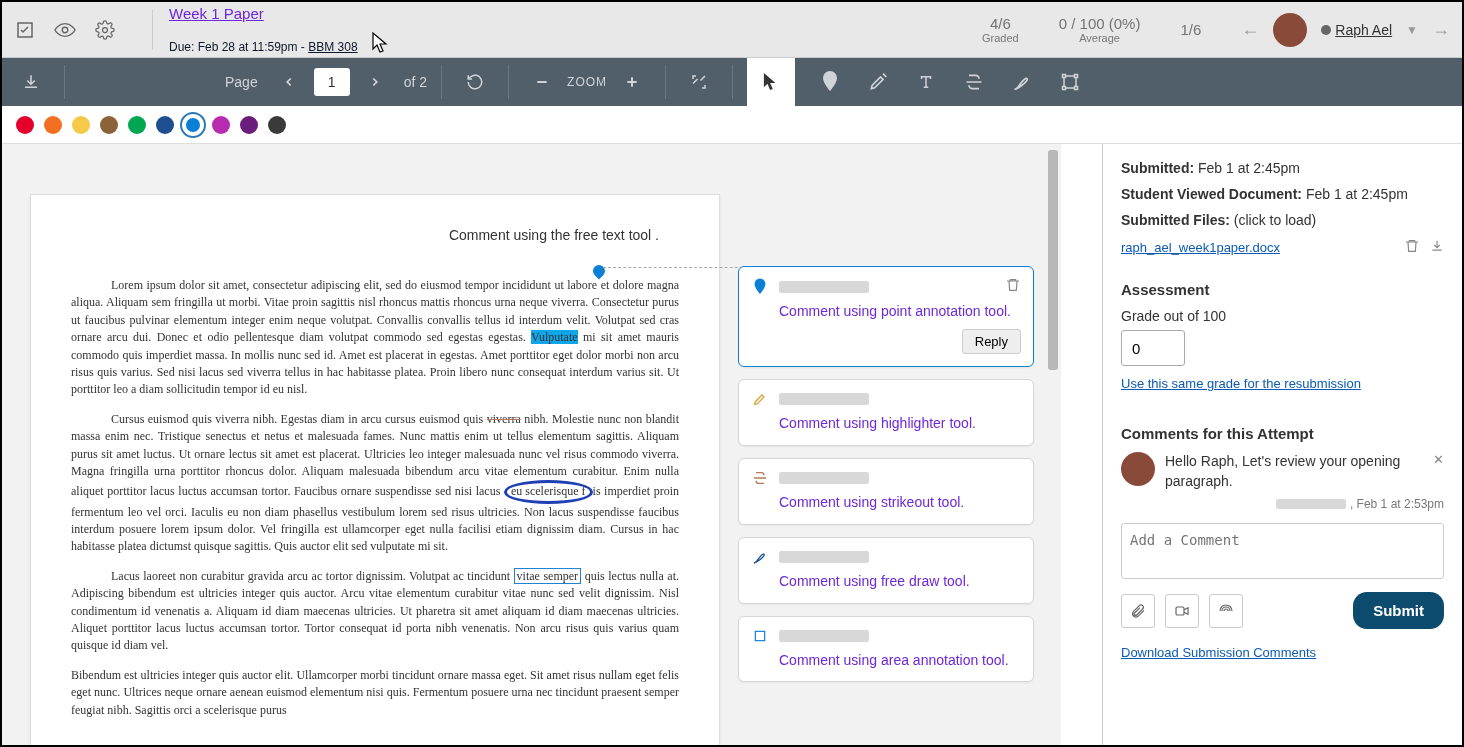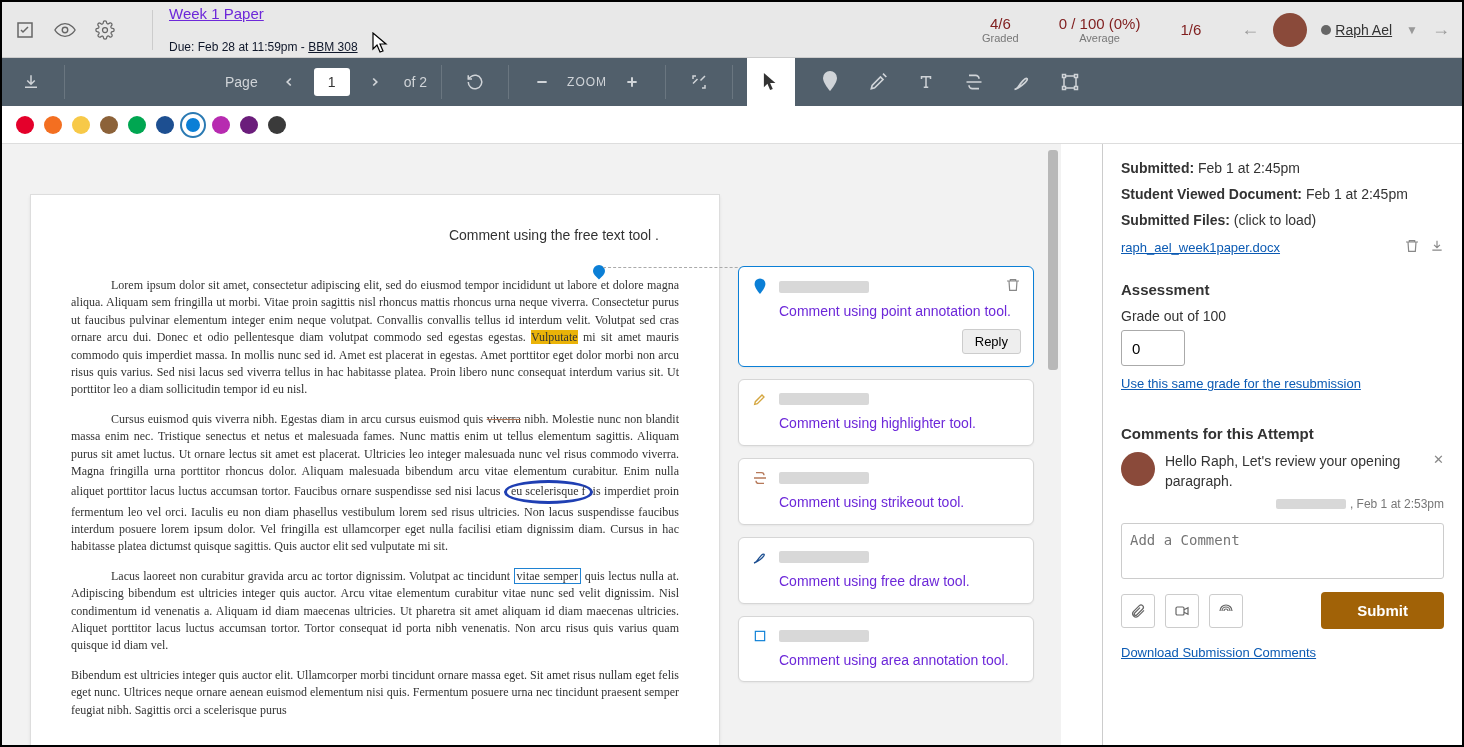--- a/index.html
+++ b/index.html
@@ -8,21 +8,21 @@
   
   .top-header { height: 56px; background: #e8e8e8; display: flex; align-items: center; padding: 0 12px; border-bottom: 1px solid #ccc; }
   .top-left-icons { display: flex; gap: 18px; align-items: center; margin-right: 20px; }
   .icon-btn { width: 22px; height: 22px; display: flex; align-items: center; justify-content: center; cursor: pointer; color: #666; }
   .title-block { display: flex; flex-direction: column; }
   .assign-title { color: #6d28d9; text-decoration: underline; font-size: 15px; cursor: pointer; }
   .due-line { font-size: 12px; color: #0f172a; margin-top: 18px; }
   .due-line .course { text-decoration: underline; cursor: pointer; }
   .header-stats { margin-left: auto; display: flex; gap: 40px; align-items: center; }
   .stat { text-align: center; }
-  .stat .num { font-size: 15px; color: #7f1d1d; }
+  .stat .num { font-size: 15px; color: #737373; }
   .stat .lbl { font-size: 11px; color: #777; }
   .nav-student { display: flex; align-items: center; gap: 14px; margin-left: 40px; }
   .avatar { width: 34px; height: 34px; border-radius: 50%; background: #8a4a3a; display: flex; align-items: center; justify-content: center; color: #fff; font-size: 12px; }
   .student-name { text-decoration: underline; color: #333; cursor: pointer; font-size: 14px; }
   .arrow { color: #999; cursor: pointer; font-size: 18px; }
   .dropdown-caret { color: #999; cursor: pointer; font-size: 12px; }
   .status-dot { width: 10px; height: 10px; border-radius: 50%; background: #666; display: inline-block; margin-right: 4px; }
   
   
   .toolbar { height: 48px; background: #515f6b; display: flex; align-items: center; padding: 0 10px; color: #fff; gap: 6px; }
@@ -43,21 +43,21 @@
   
   
   .main { display: flex; height: calc(100% - 56px - 48px - 38px); }
   .doc-area { flex: 1; background: #f2f2f2; position: relative; overflow: hidden; }
   .scrollbar-v { position: absolute; right: 0; top: 0; width: 16px; height: 100%; background: #f2f2f2; }
   .scrollbar-thumb { width: 10px; background: #b8b8b8; border-radius: 3px; margin-left: 3px; margin-top: 6px; height: 220px; }
   
   .paper { position: absolute; left: 28px; top: 50px; width: 690px; background: #fff; border: 1px solid #ddd; box-shadow: 0 2px 3px rgba(0,0,0,0.08); padding: 28px 40px 20px 40px; font-family: Georgia, serif; font-size: 12px; line-height: 1.45; color: #333; }
   .paper .free-text { position: absolute; top: 30px; right: 60px; font-family: -apple-system, Arial, sans-serif; font-size: 14px; color: #333; }
   .paper p { margin-bottom: 12px; text-align: justify; }
-  .hl { background: #eab308; }
+  .hl { background: #0ea5e9; }
   .strike { text-decoration: line-through; text-decoration-color: #b6795a; }
   .box-annot { border: 1.5px solid #1f82d2; padding: 0 2px; }
   .ellipse-annot { border: 3px solid #1f3fb3; border-radius: 50%; padding: 0 4px; display: inline-block; }
   
   .point-marker { position: absolute; top: 70px; left: 562px; width: 12px; height: 12px; background: #0b7fd6; border-radius: 50% 50% 50% 0; transform: rotate(-45deg); }
   .dashed-line { position: absolute; top: 72px; left: 572px; width: 160px; border-top: 1.5px dashed #aaa; }
   
   
   .cards { position: absolute; left: 736px; top: 122px; width: 296px; display: flex; flex-direction: column; gap: 12px; }
   .card { background: #fff; border: 1px solid #d6d6d6; border-radius: 6px; padding: 10px 12px 12px 12px; box-shadow: 0 1px 2px rgba(0,0,0,0.05); }
@@ -81,21 +81,21 @@
   .section-title { font-weight: 600; font-size: 15px; margin-bottom: 10px; margin-top: 10px; }
   .grade-input { width: 64px; height: 36px; border: 1px solid #aaa; border-radius: 3px; padding: 0 10px; font-size: 15px; margin-top: 6px; margin-bottom: 10px; }
   .comment-item { display: flex; gap: 10px; margin-top: 10px; position: relative; }
   .comment-avatar { width: 34px; height: 34px; border-radius: 50%; background: #8a4a3a; flex-shrink: 0; }
   .comment-text { font-size: 14px; line-height: 1.4; }
   .comment-meta { font-size: 12px; color: #777; margin-top: 6px; display: flex; align-items: center; gap: 4px; justify-content: flex-end; }
   .close-x { position: absolute; right: 0; top: 0; color: #888; cursor: pointer; }
   .comment-box { width: 100%; height: 56px; border: 1px solid #ccc; border-radius: 3px; padding: 8px; font-size: 14px; color: #15803d; margin-top: 12px; resize: none; }
   .comment-actions { display: flex; align-items: center; gap: 10px; margin-top: 10px; }
   .media-btn { width: 34px; height: 34px; border: 1px solid #ccc; border-radius: 3px; display: flex; align-items: center; justify-content: center; cursor: pointer; color: #666; }
-  .submit-btn { margin-left: auto; background: #a16207; color: #fff; border: none; border-radius: 4px; padding: 10px 36px; font-size: 15px; font-weight: 600; cursor: pointer; }
+  .submit-btn { margin-left: auto; background: #0c4a6e; color: #fff; border: none; border-radius: 14px; padding: 10px 20px; font-size: 15px; font-weight: 600; cursor: pointer; }
   
   .cursor-overlay { position: absolute; top: 30px; left: 370px; font-size: 20px; pointer-events: none; color: #000; }
 </style>
 </head>
 <body>
 
 <div class="top-header">
   <div class="top-left-icons">
     <div class="icon-btn">
         <svg width="20" height="20" viewBox="0 0 20 20" fill="none" stroke="currentColor" stroke-width="1.5">

